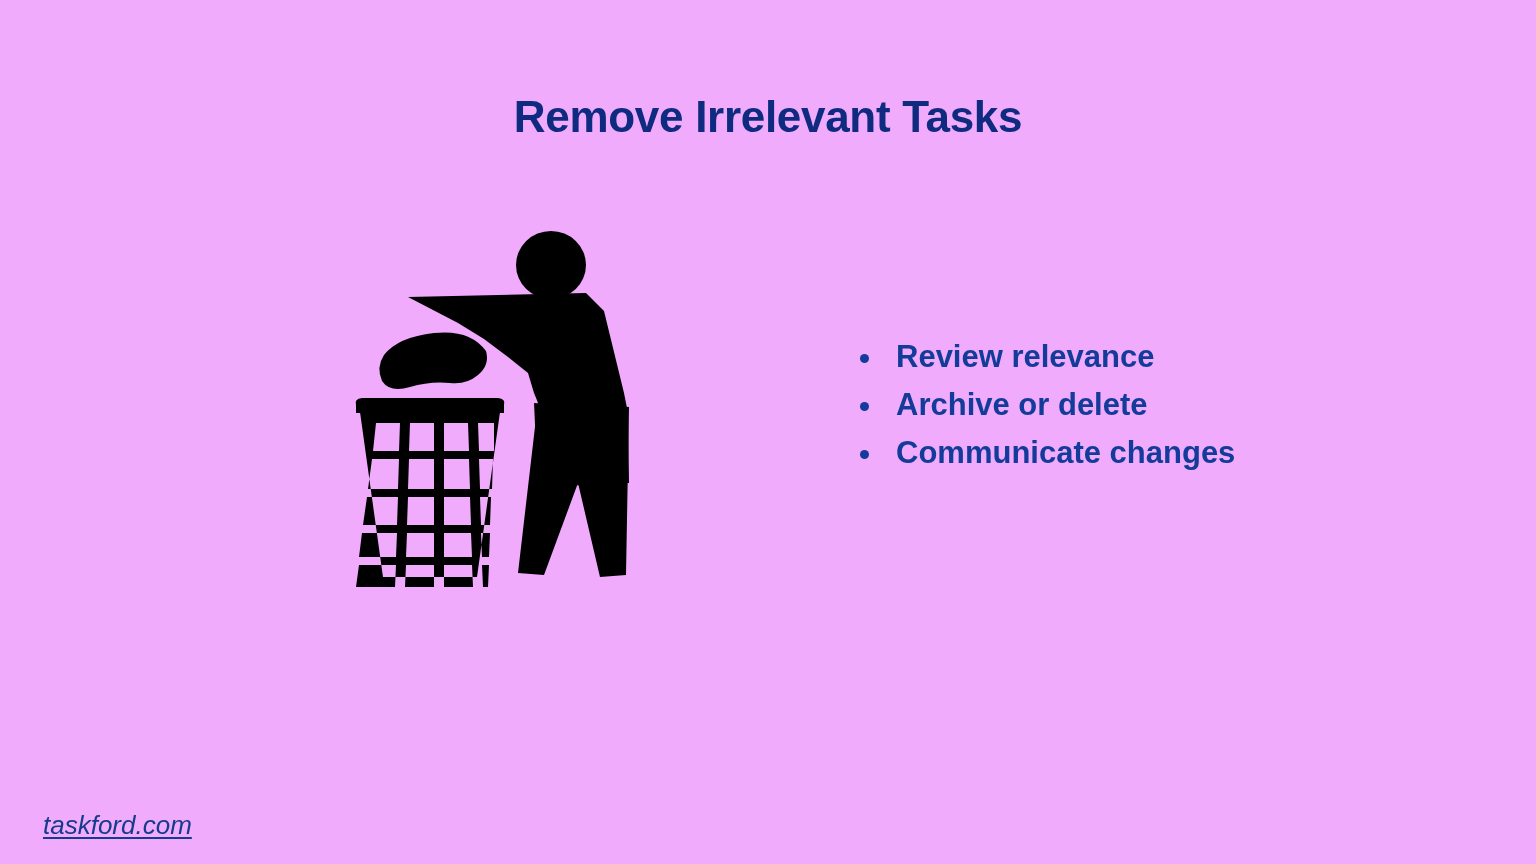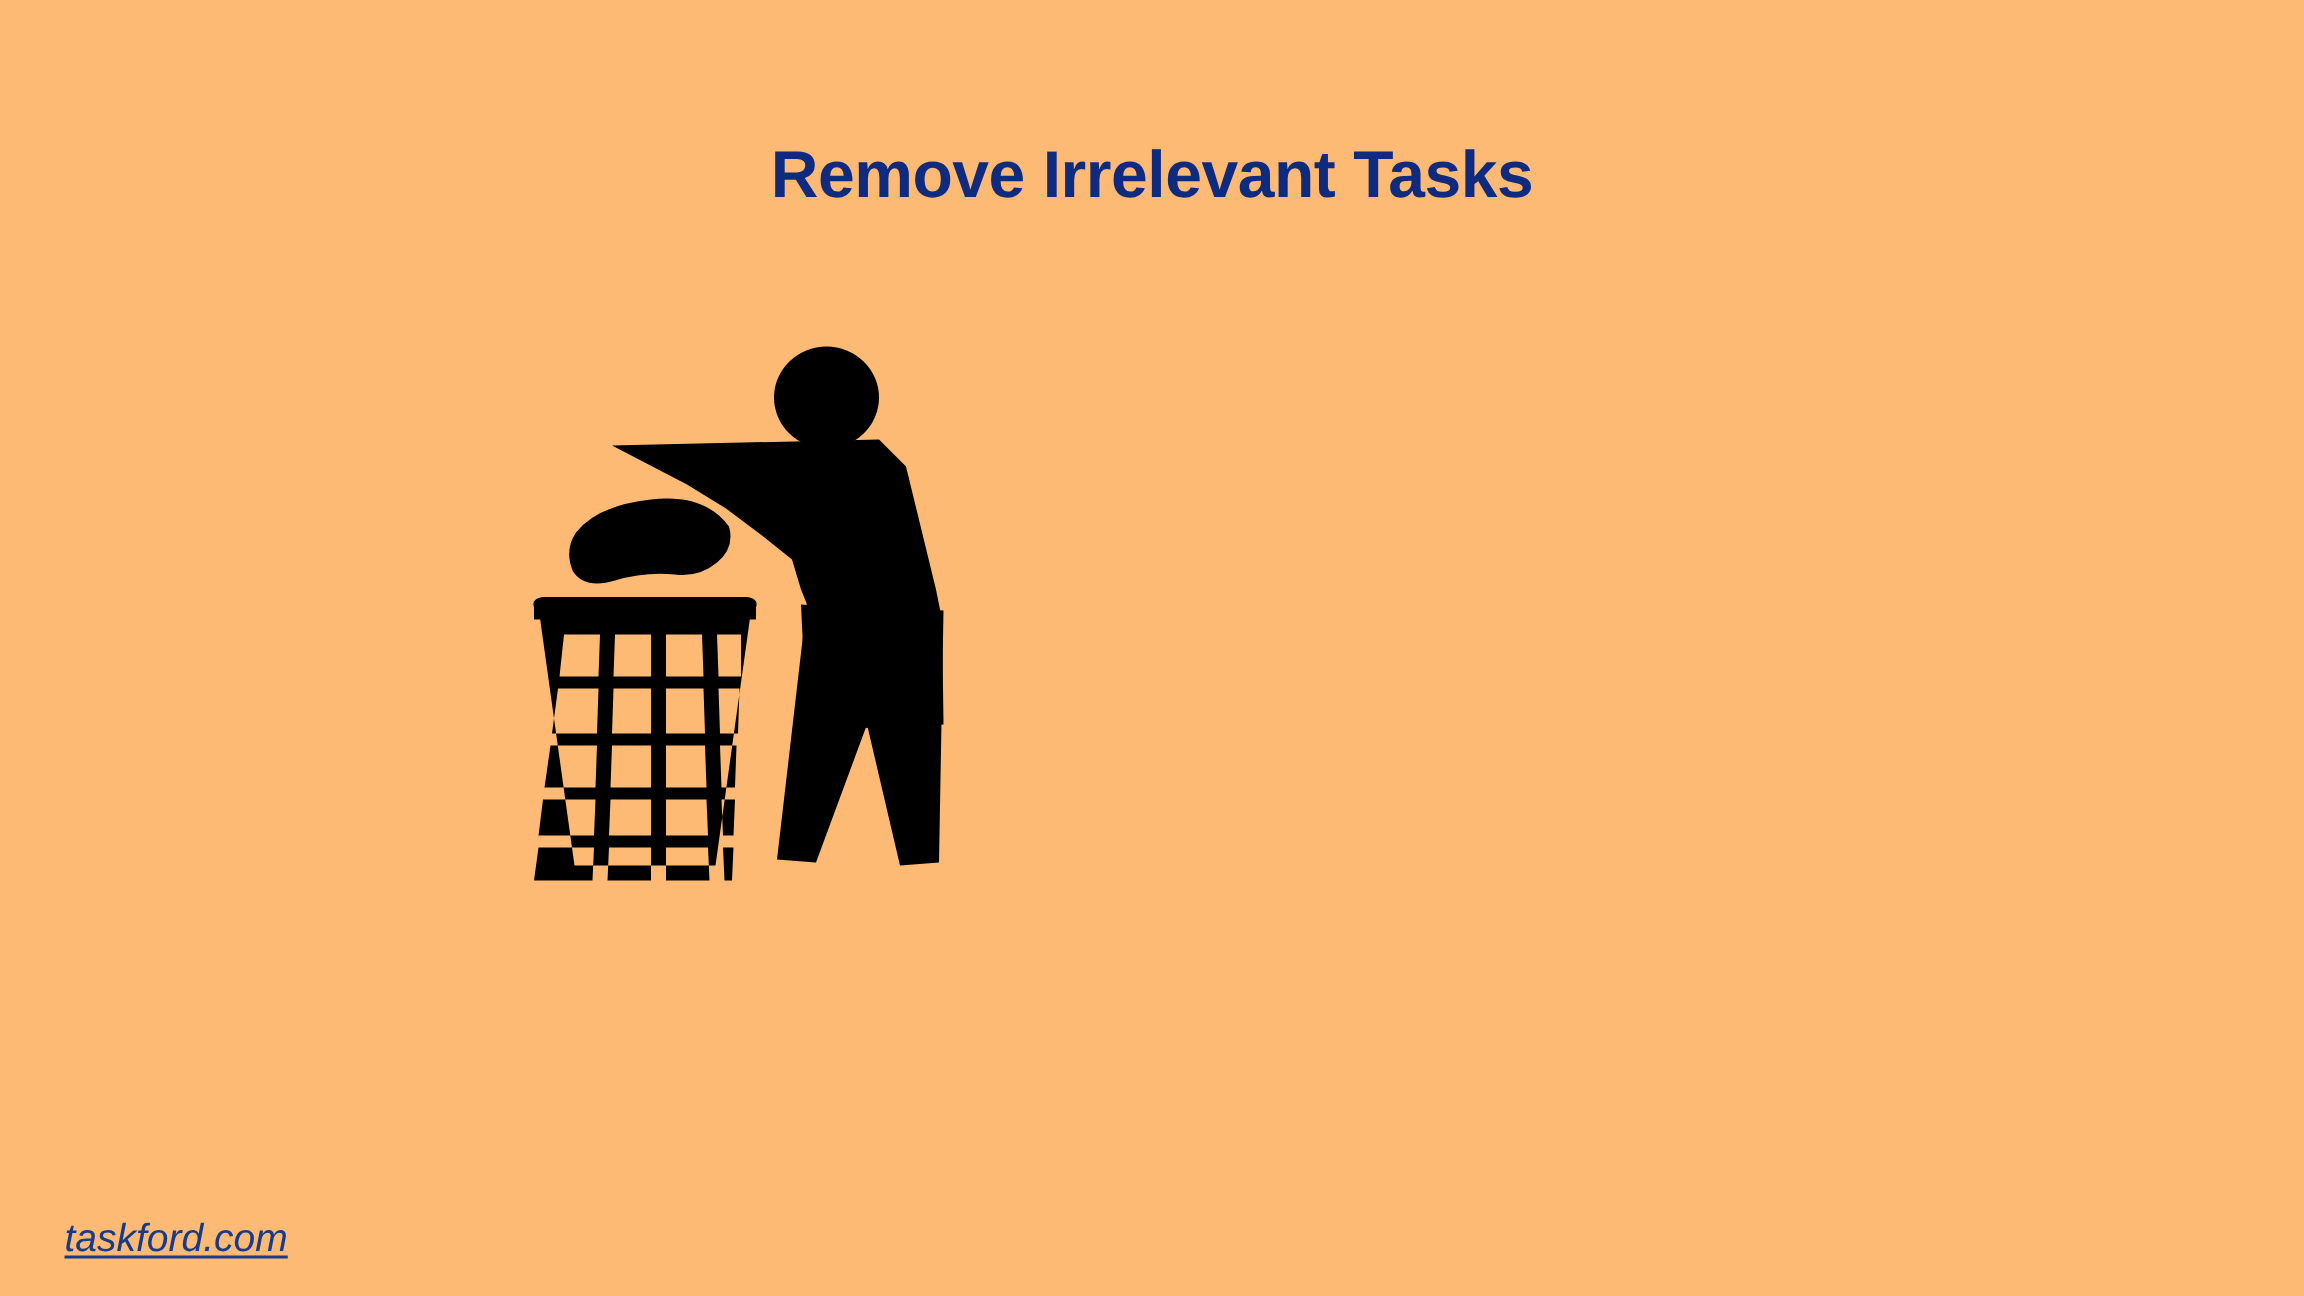--- a/index.html
+++ b/index.html
@@ -10,21 +10,21 @@
     width: 1536px;
     height: 864px;
     background: #e4ebfd;
     font-family: "Liberation Sans", sans-serif;
     overflow: hidden;
     position: relative;
   }
   .slide {
     position: absolute;
     inset: 0;
-    background: #fdba74;
+    background: #f0abfc;
   }
   .slide-title {
     position: absolute;
     top: 62px;
     left: 0;
     width: 1536px;
     text-align: center;
     font-size: 44px;
     font-weight: bold;
     letter-spacing: -0.3px;
@@ -125,16 +125,30 @@
                  M106 318 L133 318 L134 342 L106 342 Z
                  M143 318 L152 318 L151 342 L144 342 Z
                  M21 350 L58 350 L57 372 L18 372 Z
                  M68 350 L96 350 L96 372 L67 372 Z
                  M106 350 L134 350 L135 372 L106 372 Z
                  M144 350 L151 350 L150 372 L145 372 Z"></path>
       </g>
     </svg>
   </div>
 
+  <ul class="bullet-list">
+    <li class="bullet-item">
+      <span class="bullet-dot"></span>
+      <span>Review relevance</span>
+    </li>
+    <li class="bullet-item">
+      <span class="bullet-dot"></span>
+      <span>Archive or delete</span>
+    </li>
+    <li class="bullet-item">
+      <span class="bullet-dot"></span>
+      <span>Communicate changes</span>
+    </li>
+  </ul>
 
   <a class="footer-link">taskford.com</a>
 
 </div>
 
 </body></html>

